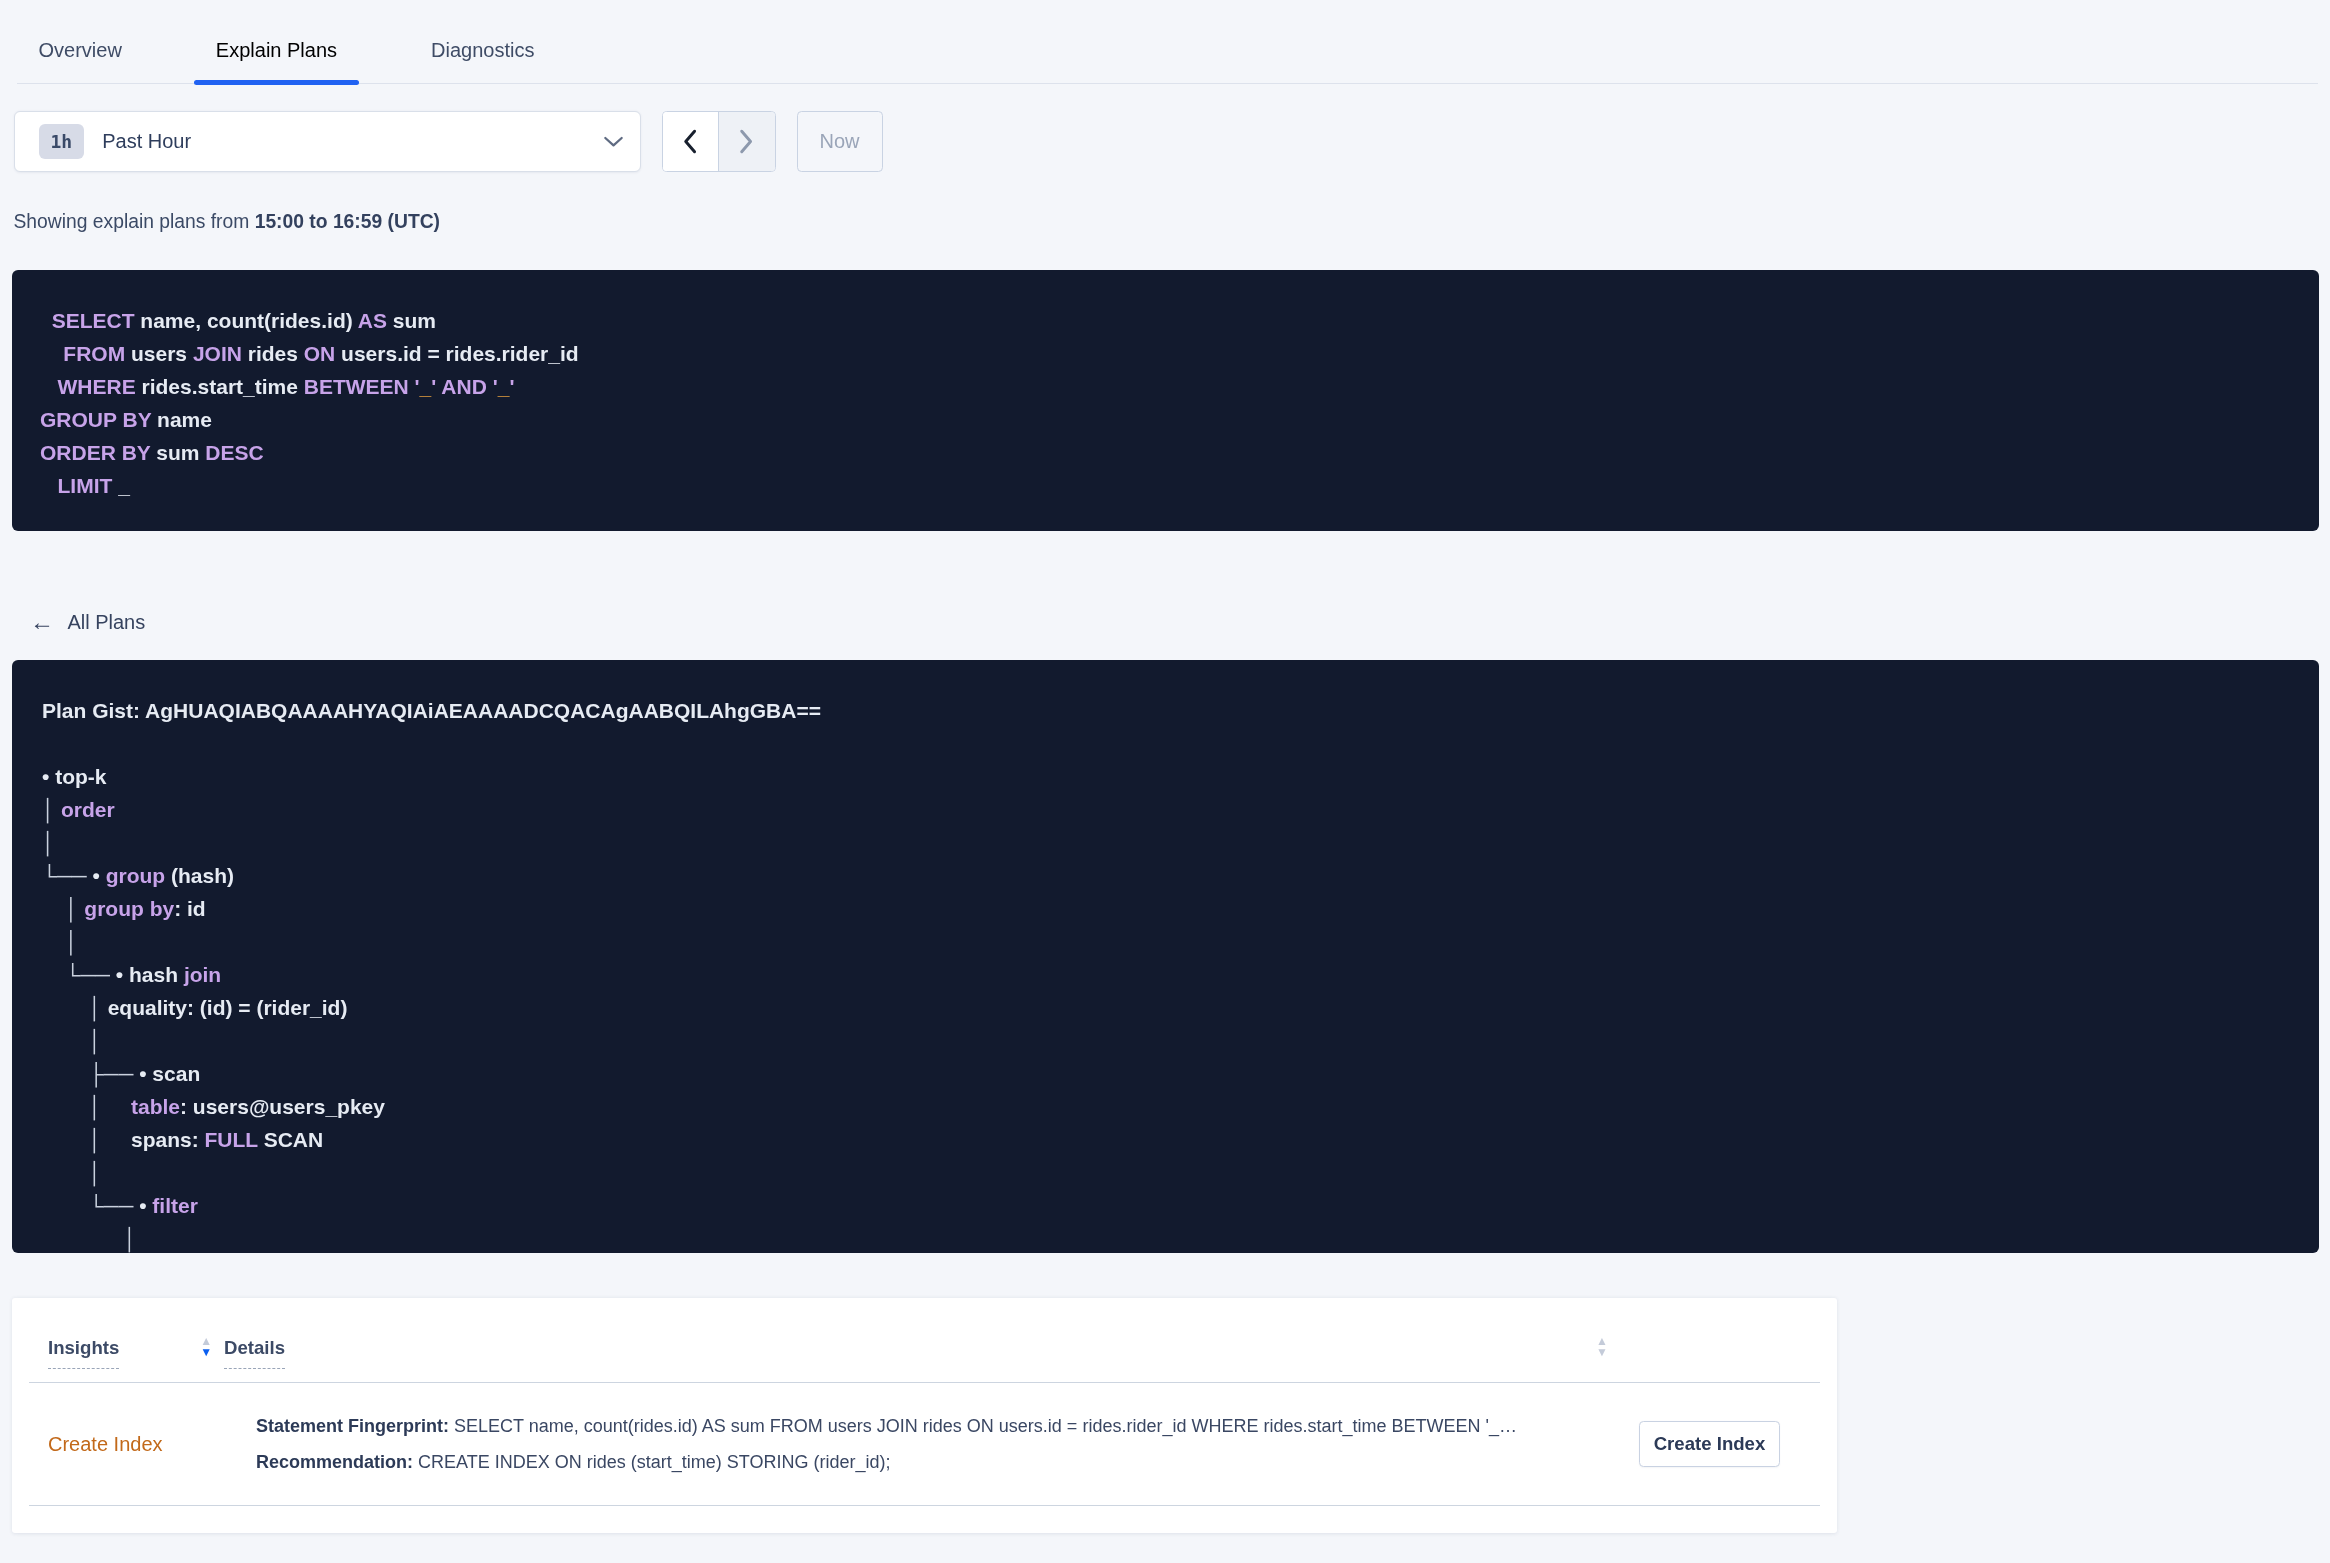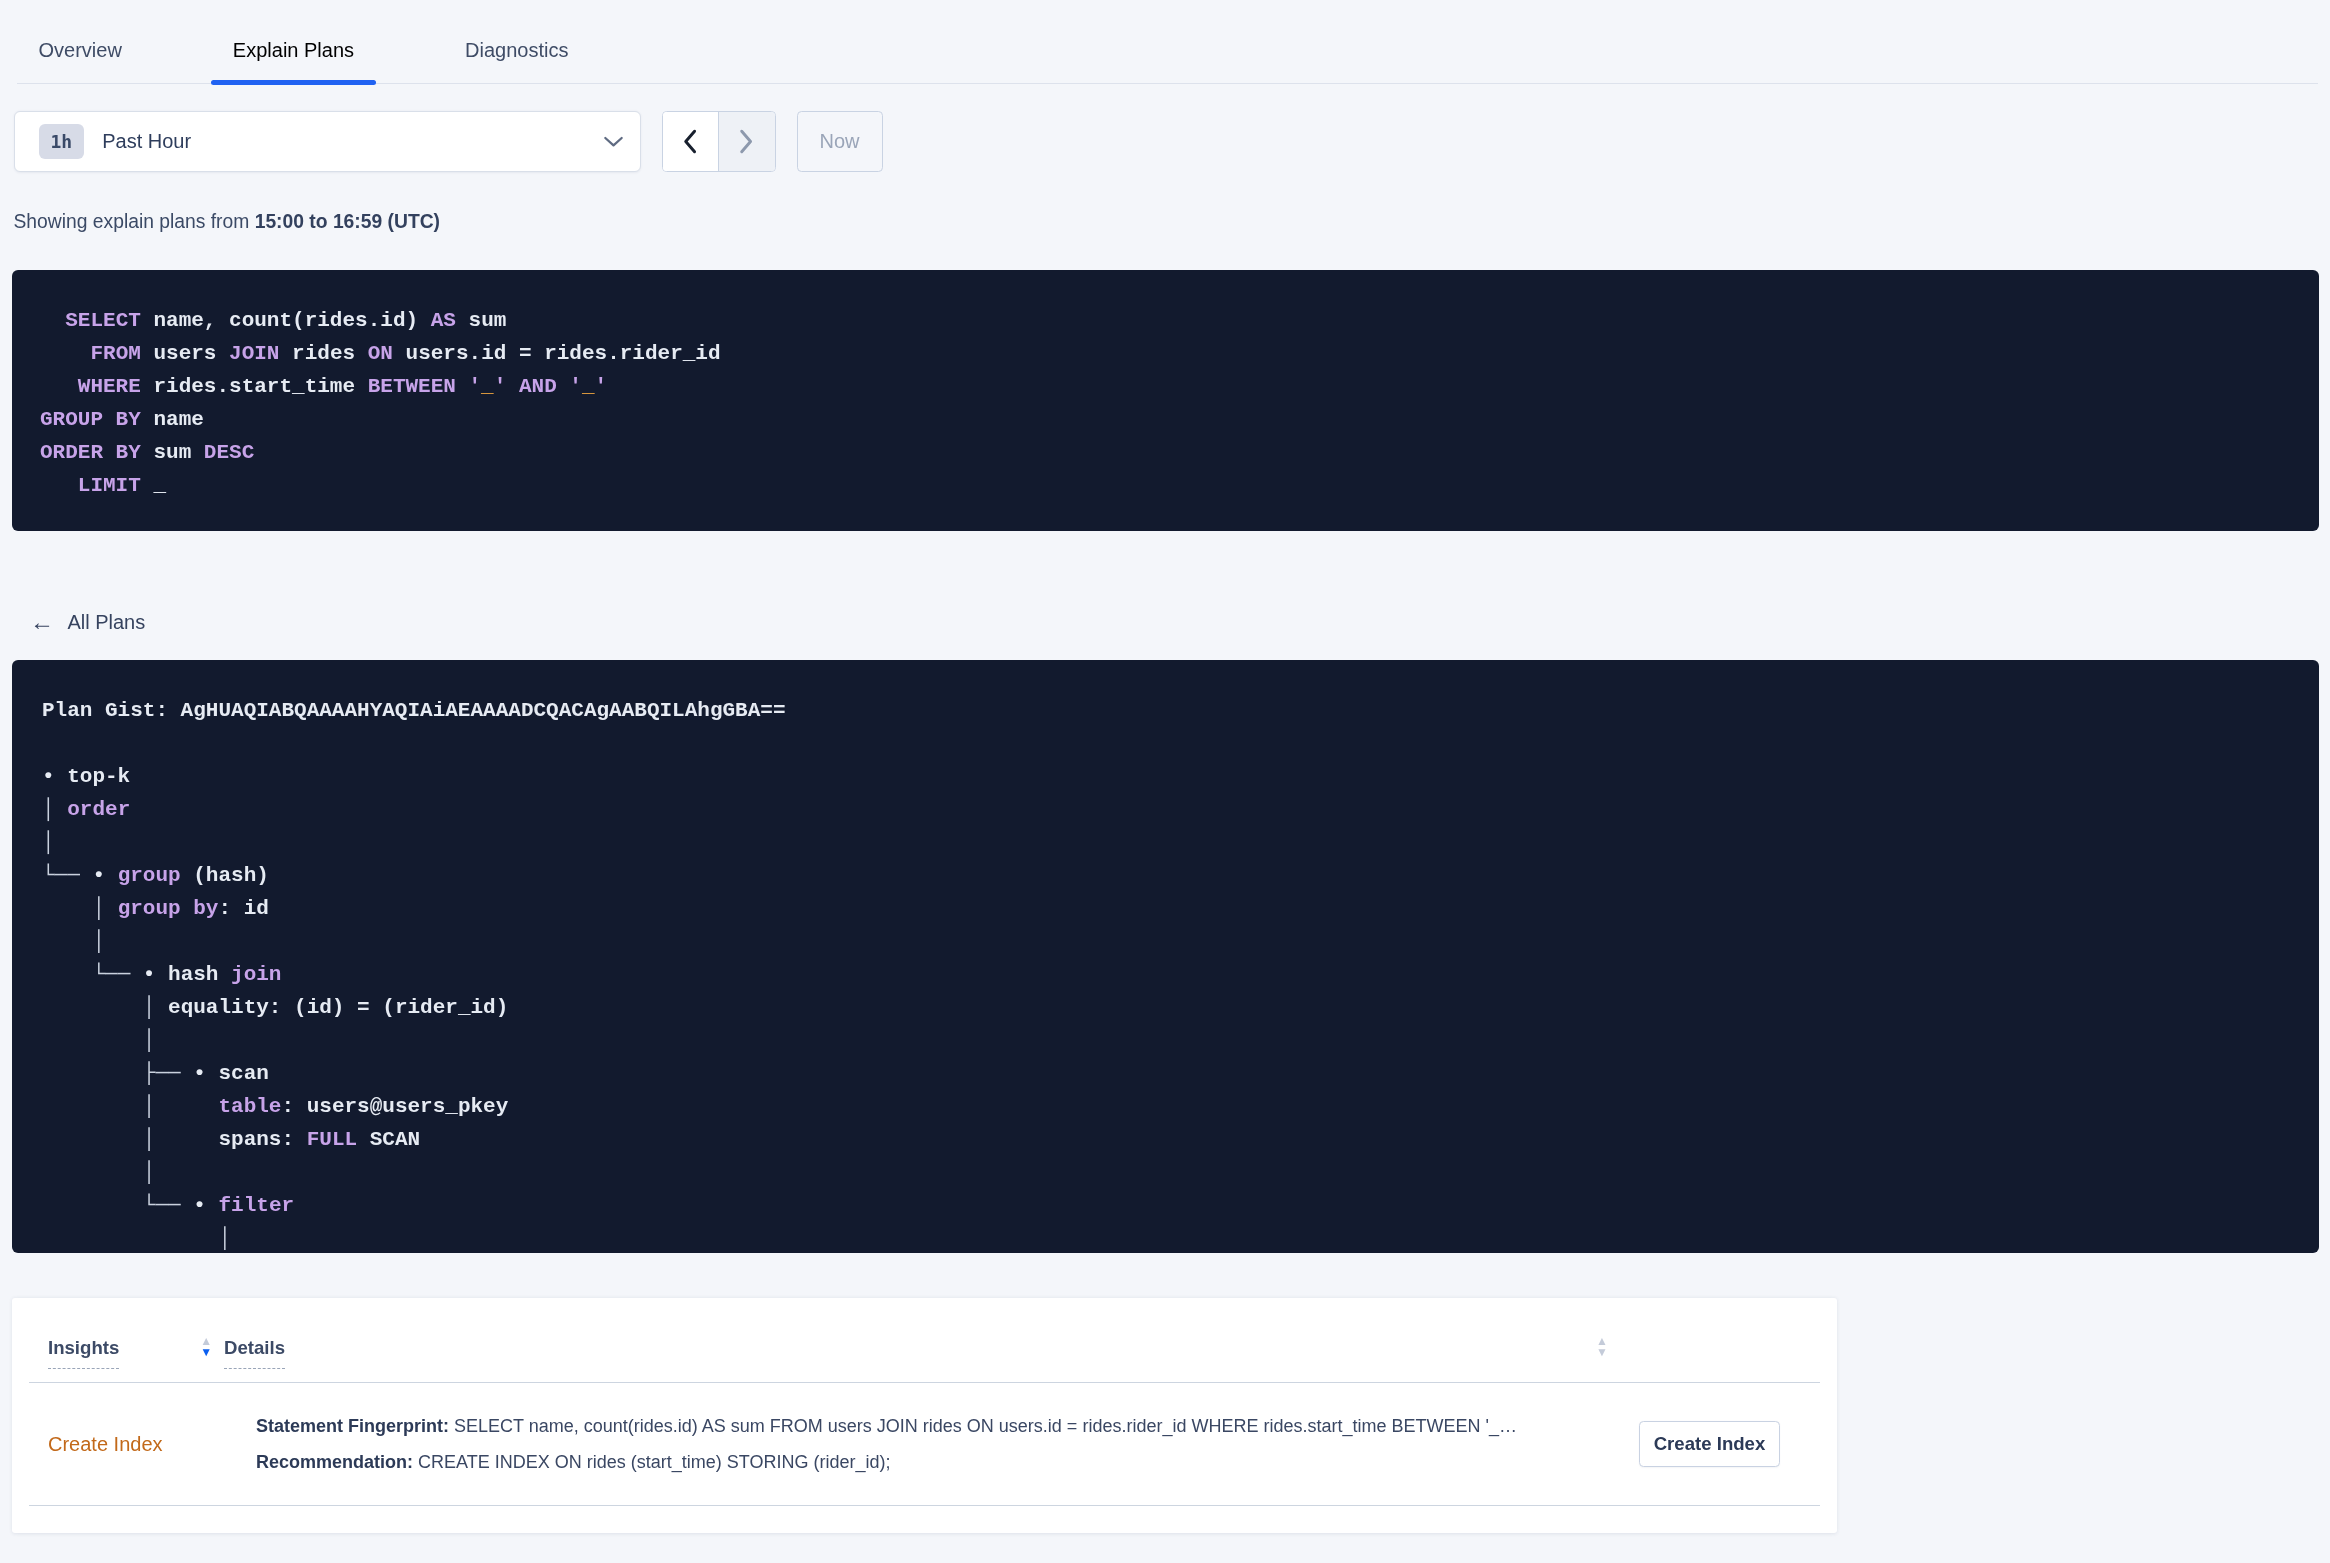--- a/index.html
+++ b/index.html
@@ -15,21 +15,20 @@
   
   .page-title {
     margin:4.5px 0 0 30px;
     font-size:27.5px; font-weight:bold; color:#222e4d;
     letter-spacing:0.1px;
   }
   .tabs {
     margin:39px 0 0 4.5px;
     display:flex; align-items:flex-end;
     border-bottom:1.5px solid #dde2ec;
-    gap:17px;
   }
   .tab {
     padding:0 22px 21px 22px;
     margin-right:50px;
     font-size:20px; color:#3f4c66;
     position:relative; cursor:pointer; white-space:nowrap;
   }
   .tab.active { color:#000000; font-weight:500; }
   .tab.active::after {
     content:""; position:absolute; left:0; right:0; bottom:-2.2px;
@@ -75,21 +74,21 @@
 
   
   .code-block {
     margin-top:37px; width:2307px; background:#121a2e;
     border-radius:6px; overflow:hidden;
   }
   .code-block.sql { height:261px; padding:34px 0 0 28px; }
   .code-block.plan { height:593px; padding:34px 0 0 30px; margin-top:24px; }
   .code-line {
     height:33px; white-space:pre;
-    font-family:Liberation Mono, monospace;
+    font-family:Liberation Sans, sans-serif;
     font-size:21px; font-weight:bold; line-height:33px;
   }
   .tk-k { color:#c7a3e9; }
   .tk-w { color:#e6ebf3; }
   .tk-o { color:#dd9a3e; }
   .tk-g { color:#c9d1de; }
 
   
   .all-plans {
     margin:77px 0 0 18px; display:inline-flex; align-items:center;

